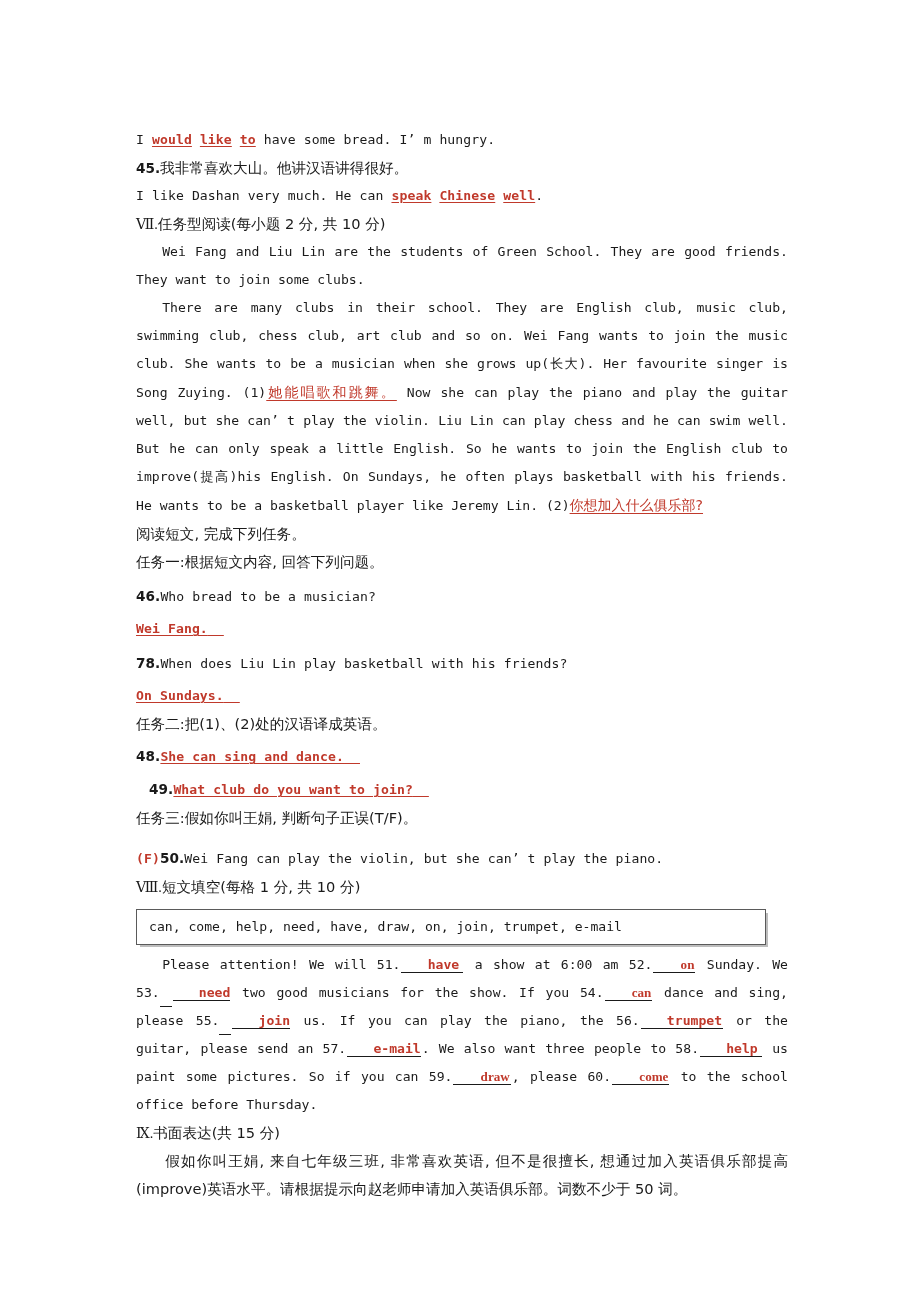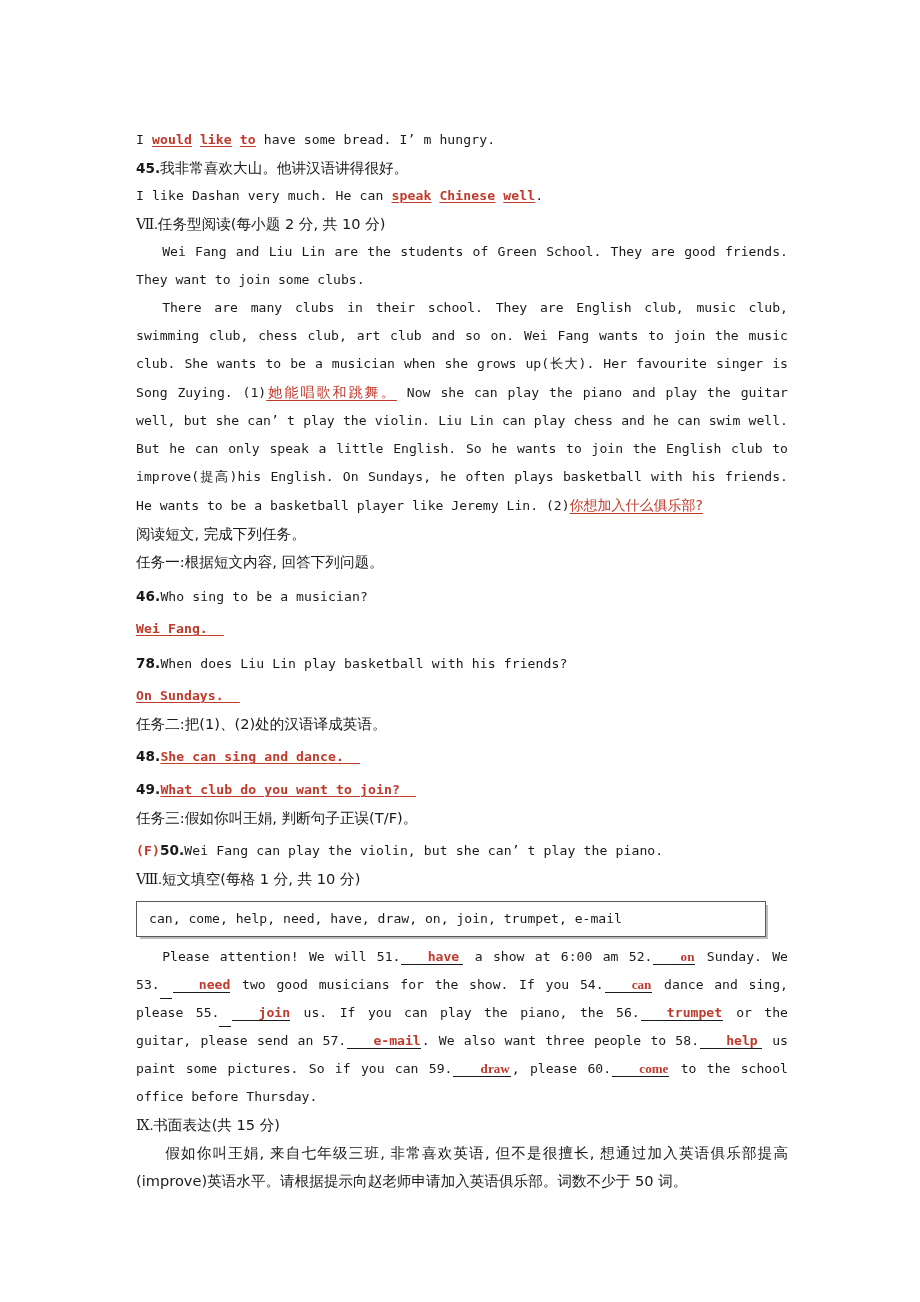--- a/index.html
+++ b/index.html
@@ -162,46 +162,46 @@
     </div>
 
     <div class="para indent" style="width:652px;">
       <span>There are many clubs in their school. They are English club, music club, swimming club, chess club, art club and so on. Wei Fang wants to join the music club. She wants to be a musician when she grows up(长大). Her favourite singer is Song Zuying. (1)</span><span class="ans-cn">她能唱歌和跳舞。</span><span> Now she can play the piano and play the guitar well, but she can’ t play the violin. Liu Lin can play chess and he can swim well. But he can only speak a little English. So he wants to join the English club to improve(提高)his English. On Sundays, he often plays basketball with his friends. He wants to be a basketball player like Jeremy Lin. (2)</span><span class="ans-cn">你想加入什么俱乐部?</span>
     </div>
 
     <div class="cn">阅读短文, 完成下列任务。</div>
     <div class="cn">任务一:根据短文内容, 回答下列问题。</div>
 
     <div class="line" style="margin-top:6px;">
-      <span class="qnum">46.</span><span>Who sing to be a musician?</span>
+      <span class="qnum">46.</span><span>Who bread to be a musician?</span>
     </div>
     <div class="line" style="margin-top:4px;">
       <span class="ans">Wei Fang.</span><span class="ans">&nbsp;&nbsp;</span>
     </div>
 
     <div class="line" style="margin-top:6px;">
       <span class="qnum">78.</span><span>When does Liu Lin play basketball with his friends?</span>
     </div>
     <div class="line" style="margin-top:4px;">
       <span class="ans">On Sundays.</span><span class="ans">&nbsp;&nbsp;</span>
     </div>
 
     <div class="cn">任务二:把(1)、(2)处的汉语译成英语。</div>
 
     <div class="line" style="margin-top:4px;">
       <span class="qnum">48.</span><span class="ans">She can sing and dance.</span><span class="ans">&nbsp;&nbsp;</span>
     </div>
 
-    <div class="line" style="margin-top:4px;">
+    <div class="line" style="margin-top:4px;margin-left:13px;">
       <span class="qnum">49.</span><span class="ans">What club do you want to join?</span><span class="ans">&nbsp;&nbsp;</span>
     </div>
 
     <div class="cn">任务三:假如你叫王娟, 判断句子正误(T/F)。</div>
 
-    <div class="line" style="margin-top:4px;">
+    <div class="line" style="margin-top:12px;">
       <span class="ans-nb">(F)</span><span class="qnum">50.</span><span>Wei Fang can play the violin, but she can’ t play the piano.</span>
     </div>
 
     <div class="sec-head">
       <span class="rn">Ⅷ.</span><span>短文填空(每格 1 分, 共 10 分)</span>
     </div>
 
     <div class="wordbox">
       <span>can, come, help, need, have, draw, on, join, trumpet, e-mail</span>
     </div>

